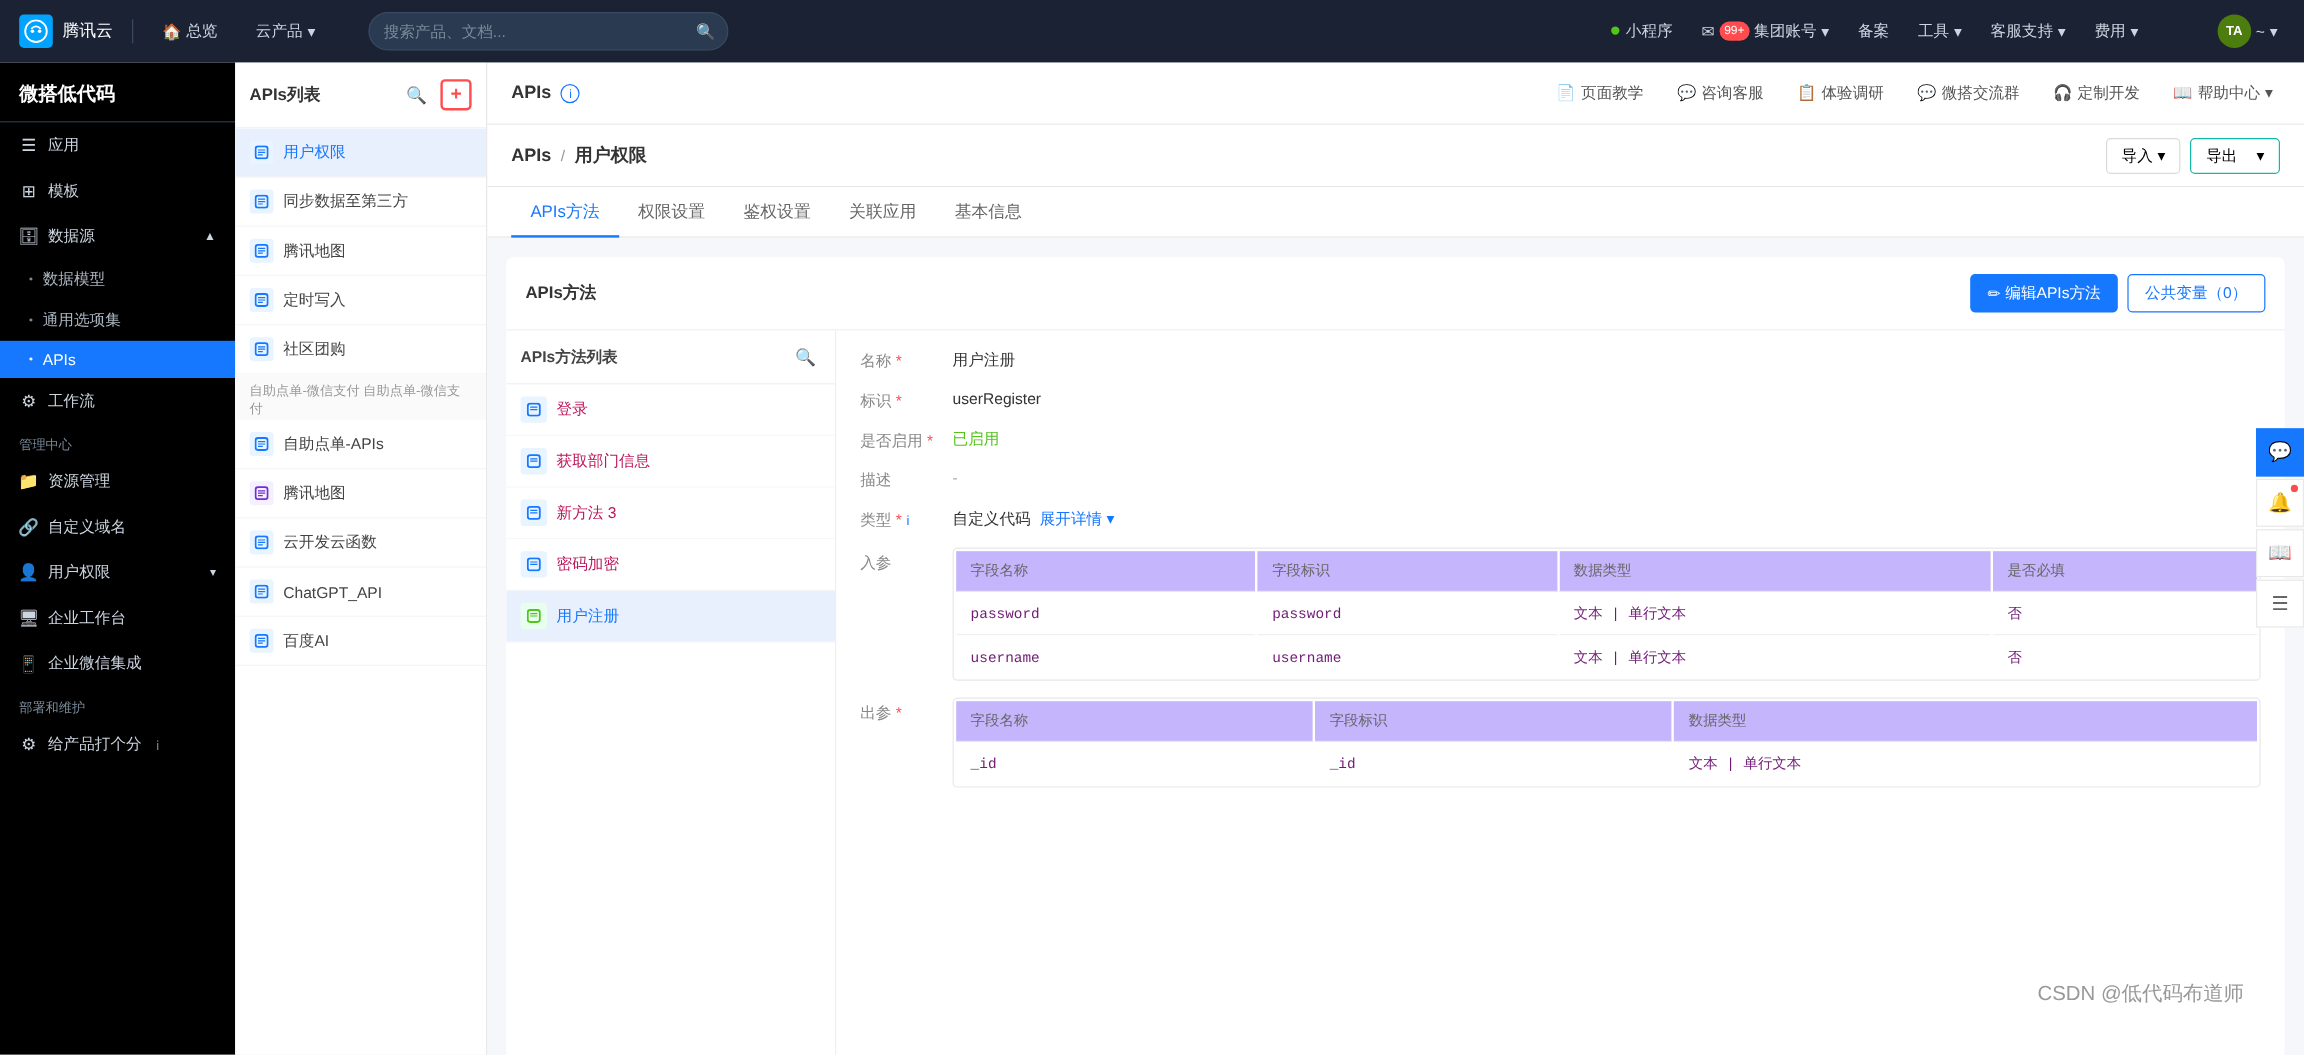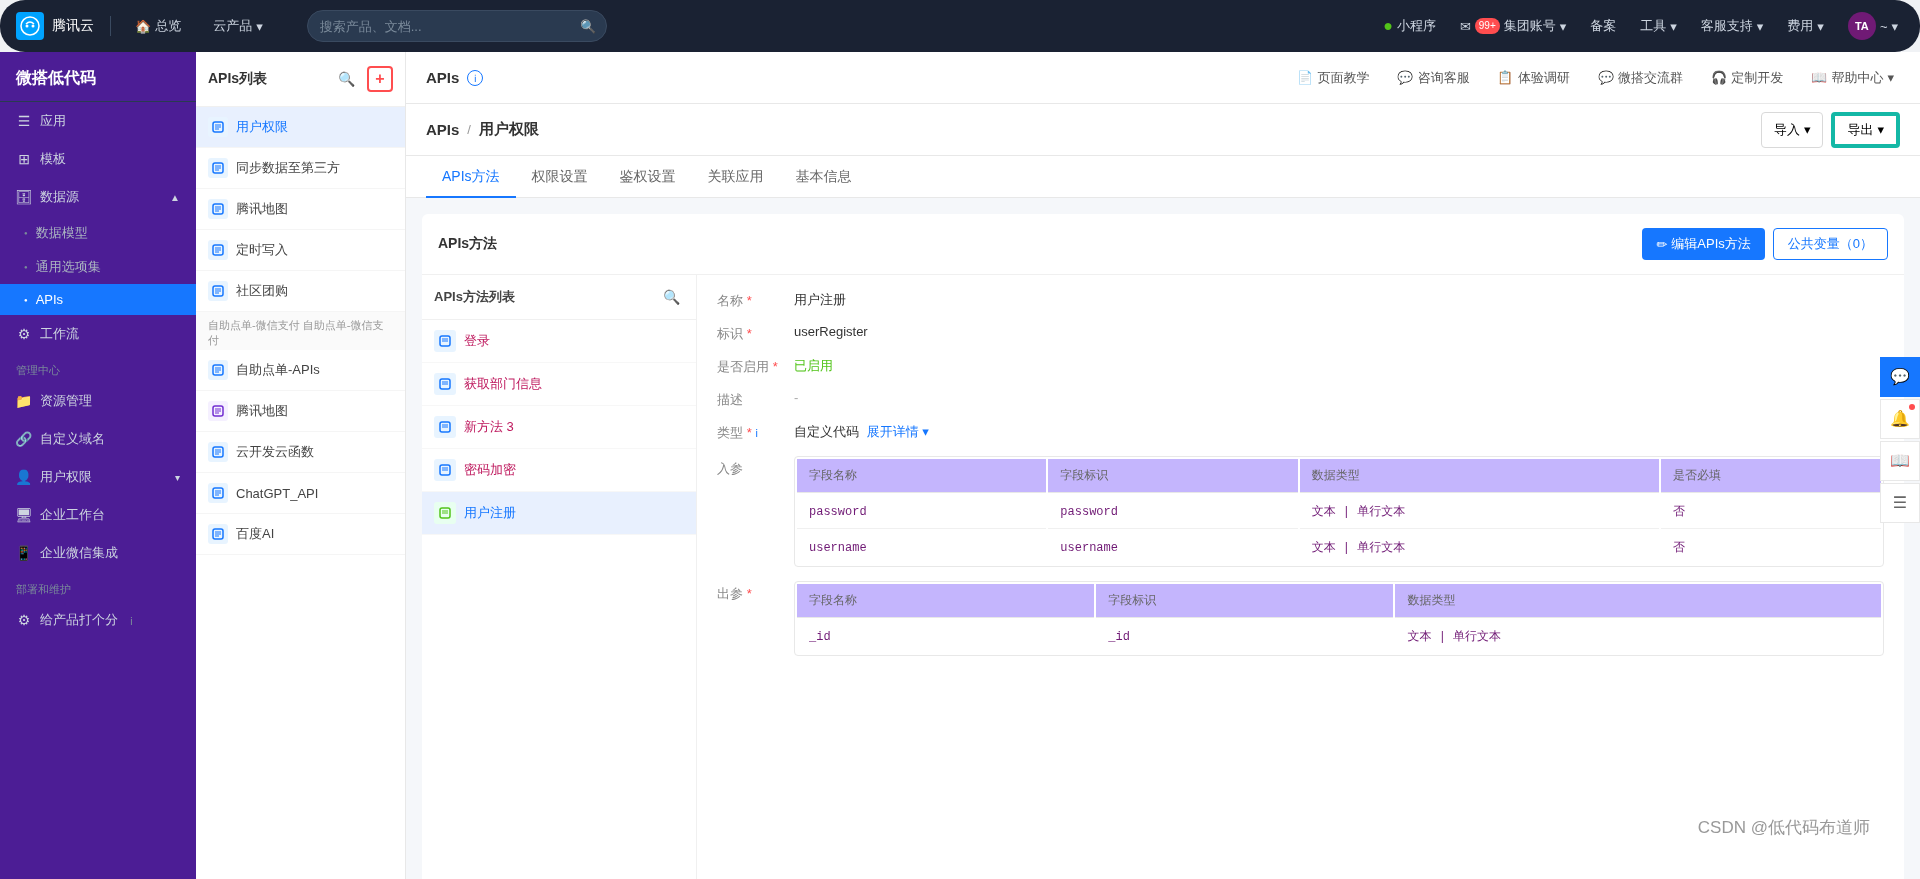--- a/index.html
+++ b/index.html
@@ -9,21 +9,20 @@
     .top-nav {
       height: 52px;
       background: #1a2233;
       display: flex;
       align-items: center;
       padding: 0 16px;
       gap: 16px;
       color: #cdd5e0;
       position: relative;
       z-index: 100;
-      border-radius: 25px;
     }
     .top-nav-logo {
       display: flex;
       align-items: center;
       gap: 8px;
       color: white;
       font-size: 14px;
     }
     .logo-icon {
       width: 28px;
@@ -96,40 +95,41 @@
       background: #ff4d4f;
       color: white;
       border-radius: 8px;
       font-size: 10px;
       padding: 1px 4px;
       line-height: 1.4;
     }
     .avatar-circle {
       width: 28px;
       height: 28px;
-      background: #701a75;
+      background: #4d7c0f;
       border-radius: 50%;
       display: flex;
       align-items: center;
       justify-content: center;
       color: white;
       font-size: 11px;
       font-weight: bold;
+      margin-left: 42px;
     }
 
     
     .main-layout {
       display: flex;
       height: calc(879px - 52px);
     }
 
     
     .left-sidebar {
       width: 196px;
-      background: #4c1d95;
+      background: #000000;
       color: #cdd5e0;
       display: flex;
       flex-direction: column;
       overflow-y: auto;
       flex-shrink: 0;
     }
     .sidebar-title {
       font-size: 16px;
       font-weight: bold;
       color: white;
@@ -311,29 +311,29 @@
       background: white;
       padding: 5px 12px;
       border-radius: 4px;
       cursor: pointer;
       font-size: 13px;
       display: flex;
       align-items: center;
       gap: 4px;
     }
     .btn-export {
-      border: 4px solid #14b8a6;
+      border: 1px solid #14b8a6;
       background: white;
       padding: 5px 12px;
       border-radius: 4px;
       cursor: pointer;
       font-size: 13px;
       display: flex;
       align-items: center;
-      gap: 4px;
+      gap: 16px;
     }
 
     
     .tabs-bar {
       background: white;
       border-bottom: 1px solid #e8e8e8;
       padding: 0 20px;
       display: flex;
       align-items: flex-end;
       height: 42px;

